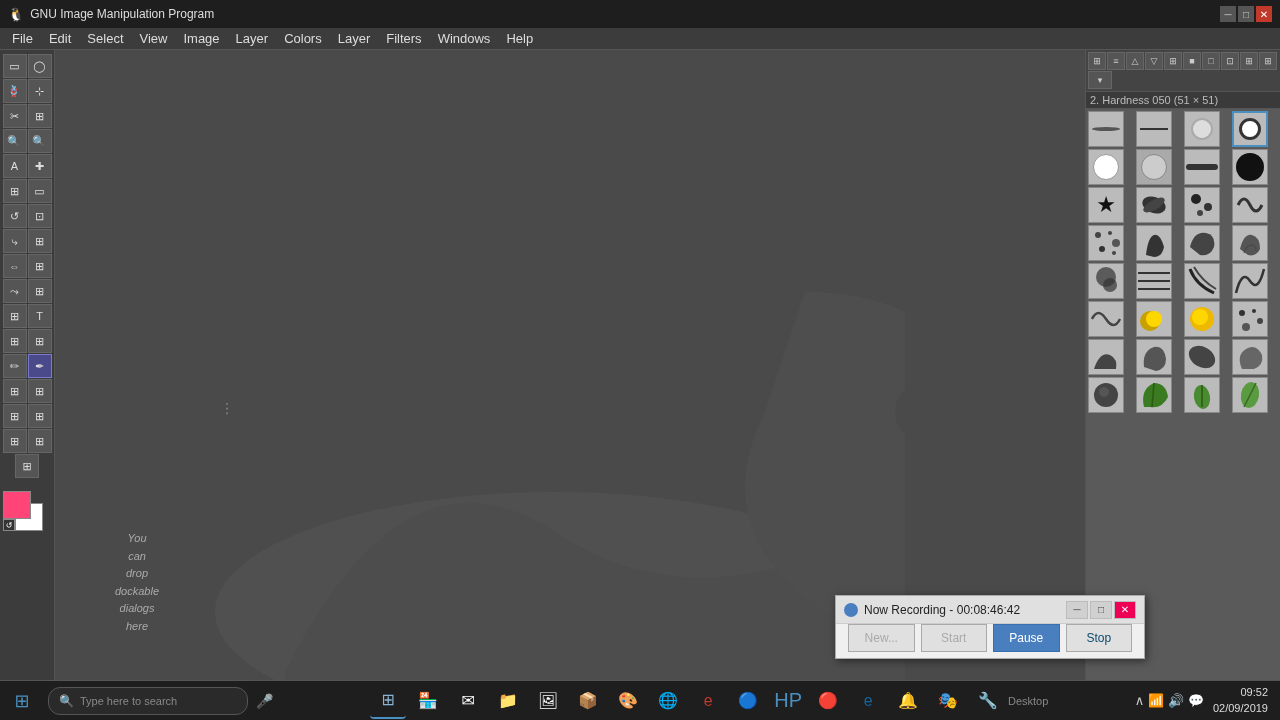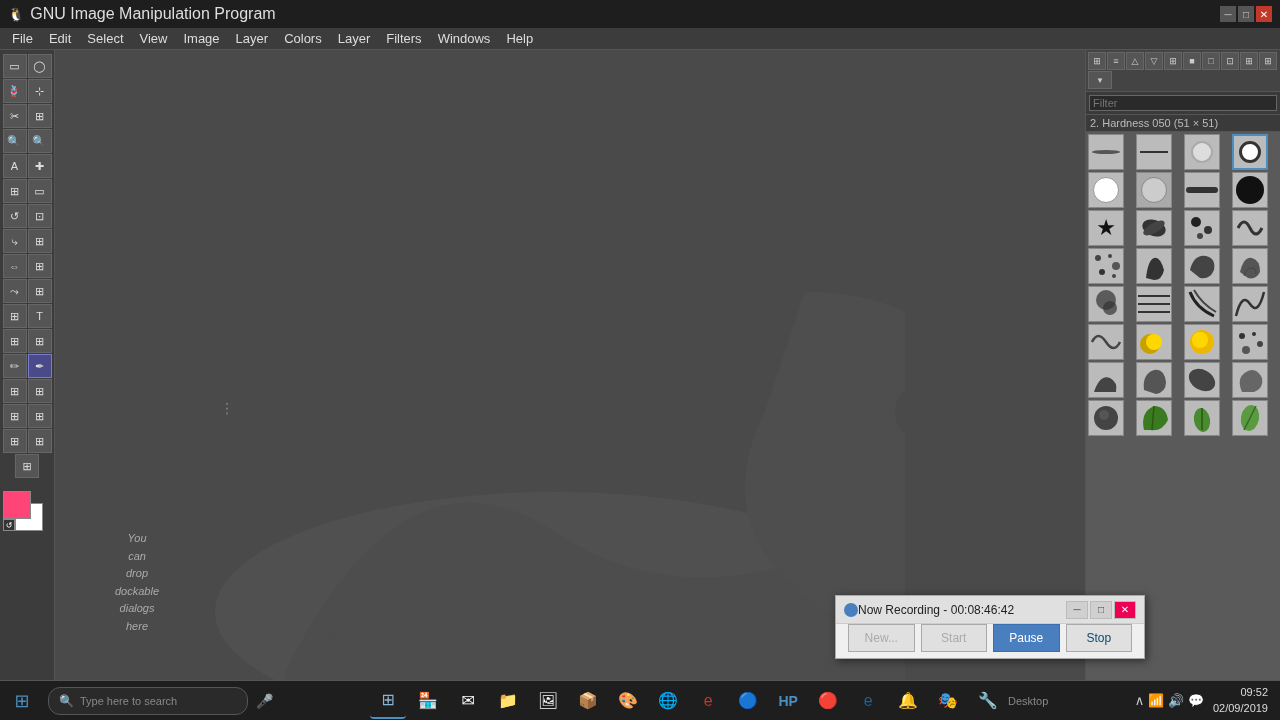--- a/index.html
+++ b/index.html
@@ -8,21 +8,21 @@
     
     .title-bar {
       background: #1e1e1e;
       height: 28px;
       display: flex;
       align-items: center;
       padding: 0 8px;
       justify-content: space-between;
     }
     .title-bar-left { display: flex; align-items: center; gap: 6px; }
-    .title-bar-title { font-size: 16px; color: #ddd; }
+    .title-bar-title { font-size: 12px; color: #ddd; }
     .title-bar-controls { display: flex; gap: 2px; }
     .title-bar-btn { width: 16px; height: 16px; background: #555; border: none; color: #ccc; cursor: pointer; font-size: 10px; display: flex; align-items: center; justify-content: center; }
 
     
     .menu-bar {
       background: #3c3c3c;
       height: 22px;
       display: flex;
       align-items: center;
       padding: 0 4px;
@@ -262,21 +262,21 @@
     }
     .dialog-title-bar {
       background: #e0e0e0;
       height: 28px;
       display: flex;
       align-items: center;
       padding: 0 8px;
       justify-content: space-between;
       border-bottom: 1px solid #ccc;
     }
-    .dialog-title-text { color: #222; font-size: 12px; display: flex; align-items: center; }
+    .dialog-title-text { color: #222; font-size: 12px; display: flex; align-items: center; gap: 6px; }
     .dialog-title-icon { width: 14px; height: 14px; background: #4a7fbf; border-radius: 50%; }
     .dialog-controls { display: flex; gap: 2px; }
     .dialog-ctrl-btn { width: 22px; height: 18px; background: #d0d0d0; border: 1px solid #bbb; cursor: pointer; display: flex; align-items: center; justify-content: center; font-size: 10px; color: #444; }
     .dialog-ctrl-btn.close { background: #e05; color: #fff; }
     .dialog-body { padding: 0 12px; }
     .dialog-btns { display: flex; gap: 6px; margin-bottom: 6px; }
     .dialog-btn {
       flex: 1;
       height: 28px;
       background: #e0e0e0;
@@ -428,23 +428,20 @@
       <div class="panel-tool-btn">▽</div>
       <div class="panel-tool-btn">⊞</div>
       <div class="panel-tool-btn">■</div>
       <div class="panel-tool-btn">□</div>
       <div class="panel-tool-btn">⊡</div>
       <div class="panel-tool-btn">⊞</div>
       <div class="panel-tool-btn">⊞</div>
       <div class="panel-tool-btn" style="width:24px;">▾</div>
     </div>
 
-    <div class="filter-row">
-      <input class="filter-input" type="text" placeholder="Filter" style="">
-    </div>
 
     <div class="brush-info">2. Hardness 050 (51 × 51)</div>
 
     <div class="brush-grid">
       <div class="brush-grid-inner">
 
         <div class="brush-cell" style="background:#bbb;">
             <div style="width:28px;height:4px;background:#555;border-radius:50%;margin:auto;"></div>
           </div>
         <div class="brush-cell" style="background:#bbb;">
@@ -690,21 +687,21 @@
     <div class="taskbar-app">
       <span style="font-size:16px;">🌐</span>
     </div>
     <div class="taskbar-app">
       <span style="font-size:16px; color:#c0392b;">e</span>
     </div>
     <div class="taskbar-app">
       <span style="font-size:16px;">🔵</span>
     </div>
     <div class="taskbar-app">
-      <span style="font-size:14px; color:#4a8fbf; font-weight:bold;">HP</span>
+      <span style="font-size:20px; color:#4a8fbf; font-weight:normal;">HP</span>
     </div>
     <div class="taskbar-app">
       <span style="font-size:16px;">🔴</span>
     </div>
     <div class="taskbar-app">
       <span style="font-size:16px; color:#1464a0;">e</span>
     </div>
     <div class="taskbar-app">
       <span style="font-size:16px;">🔔</span>
     </div>

